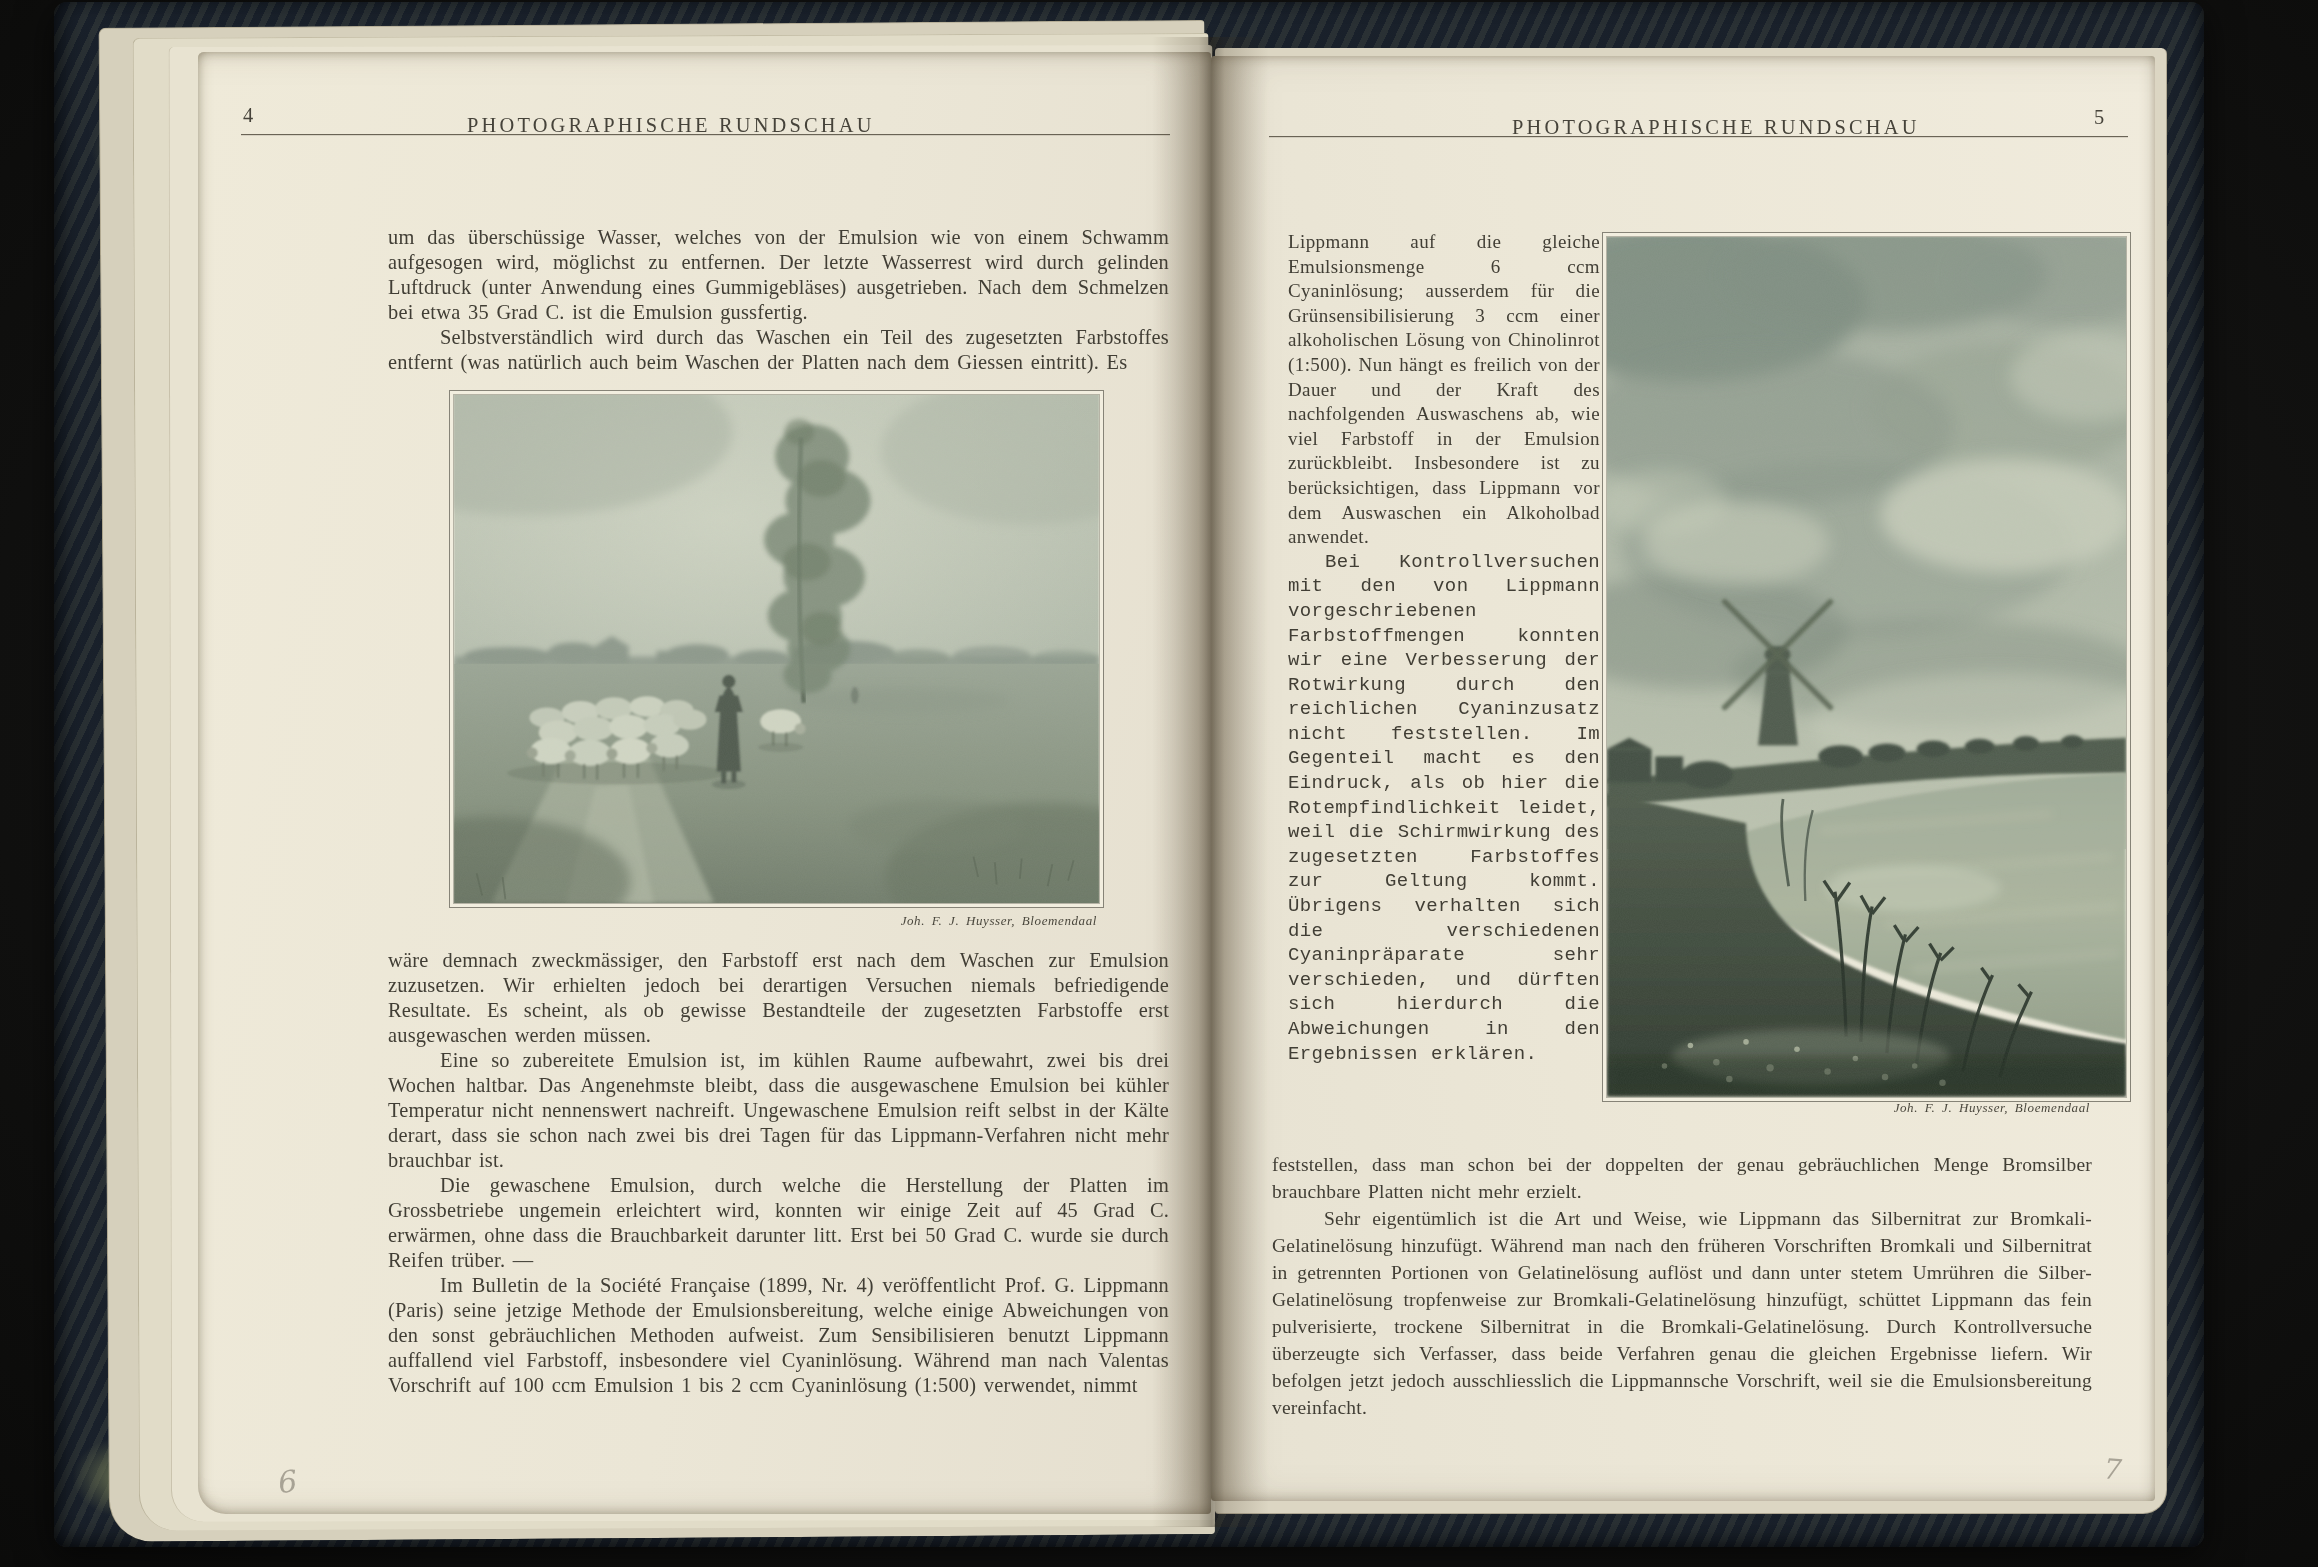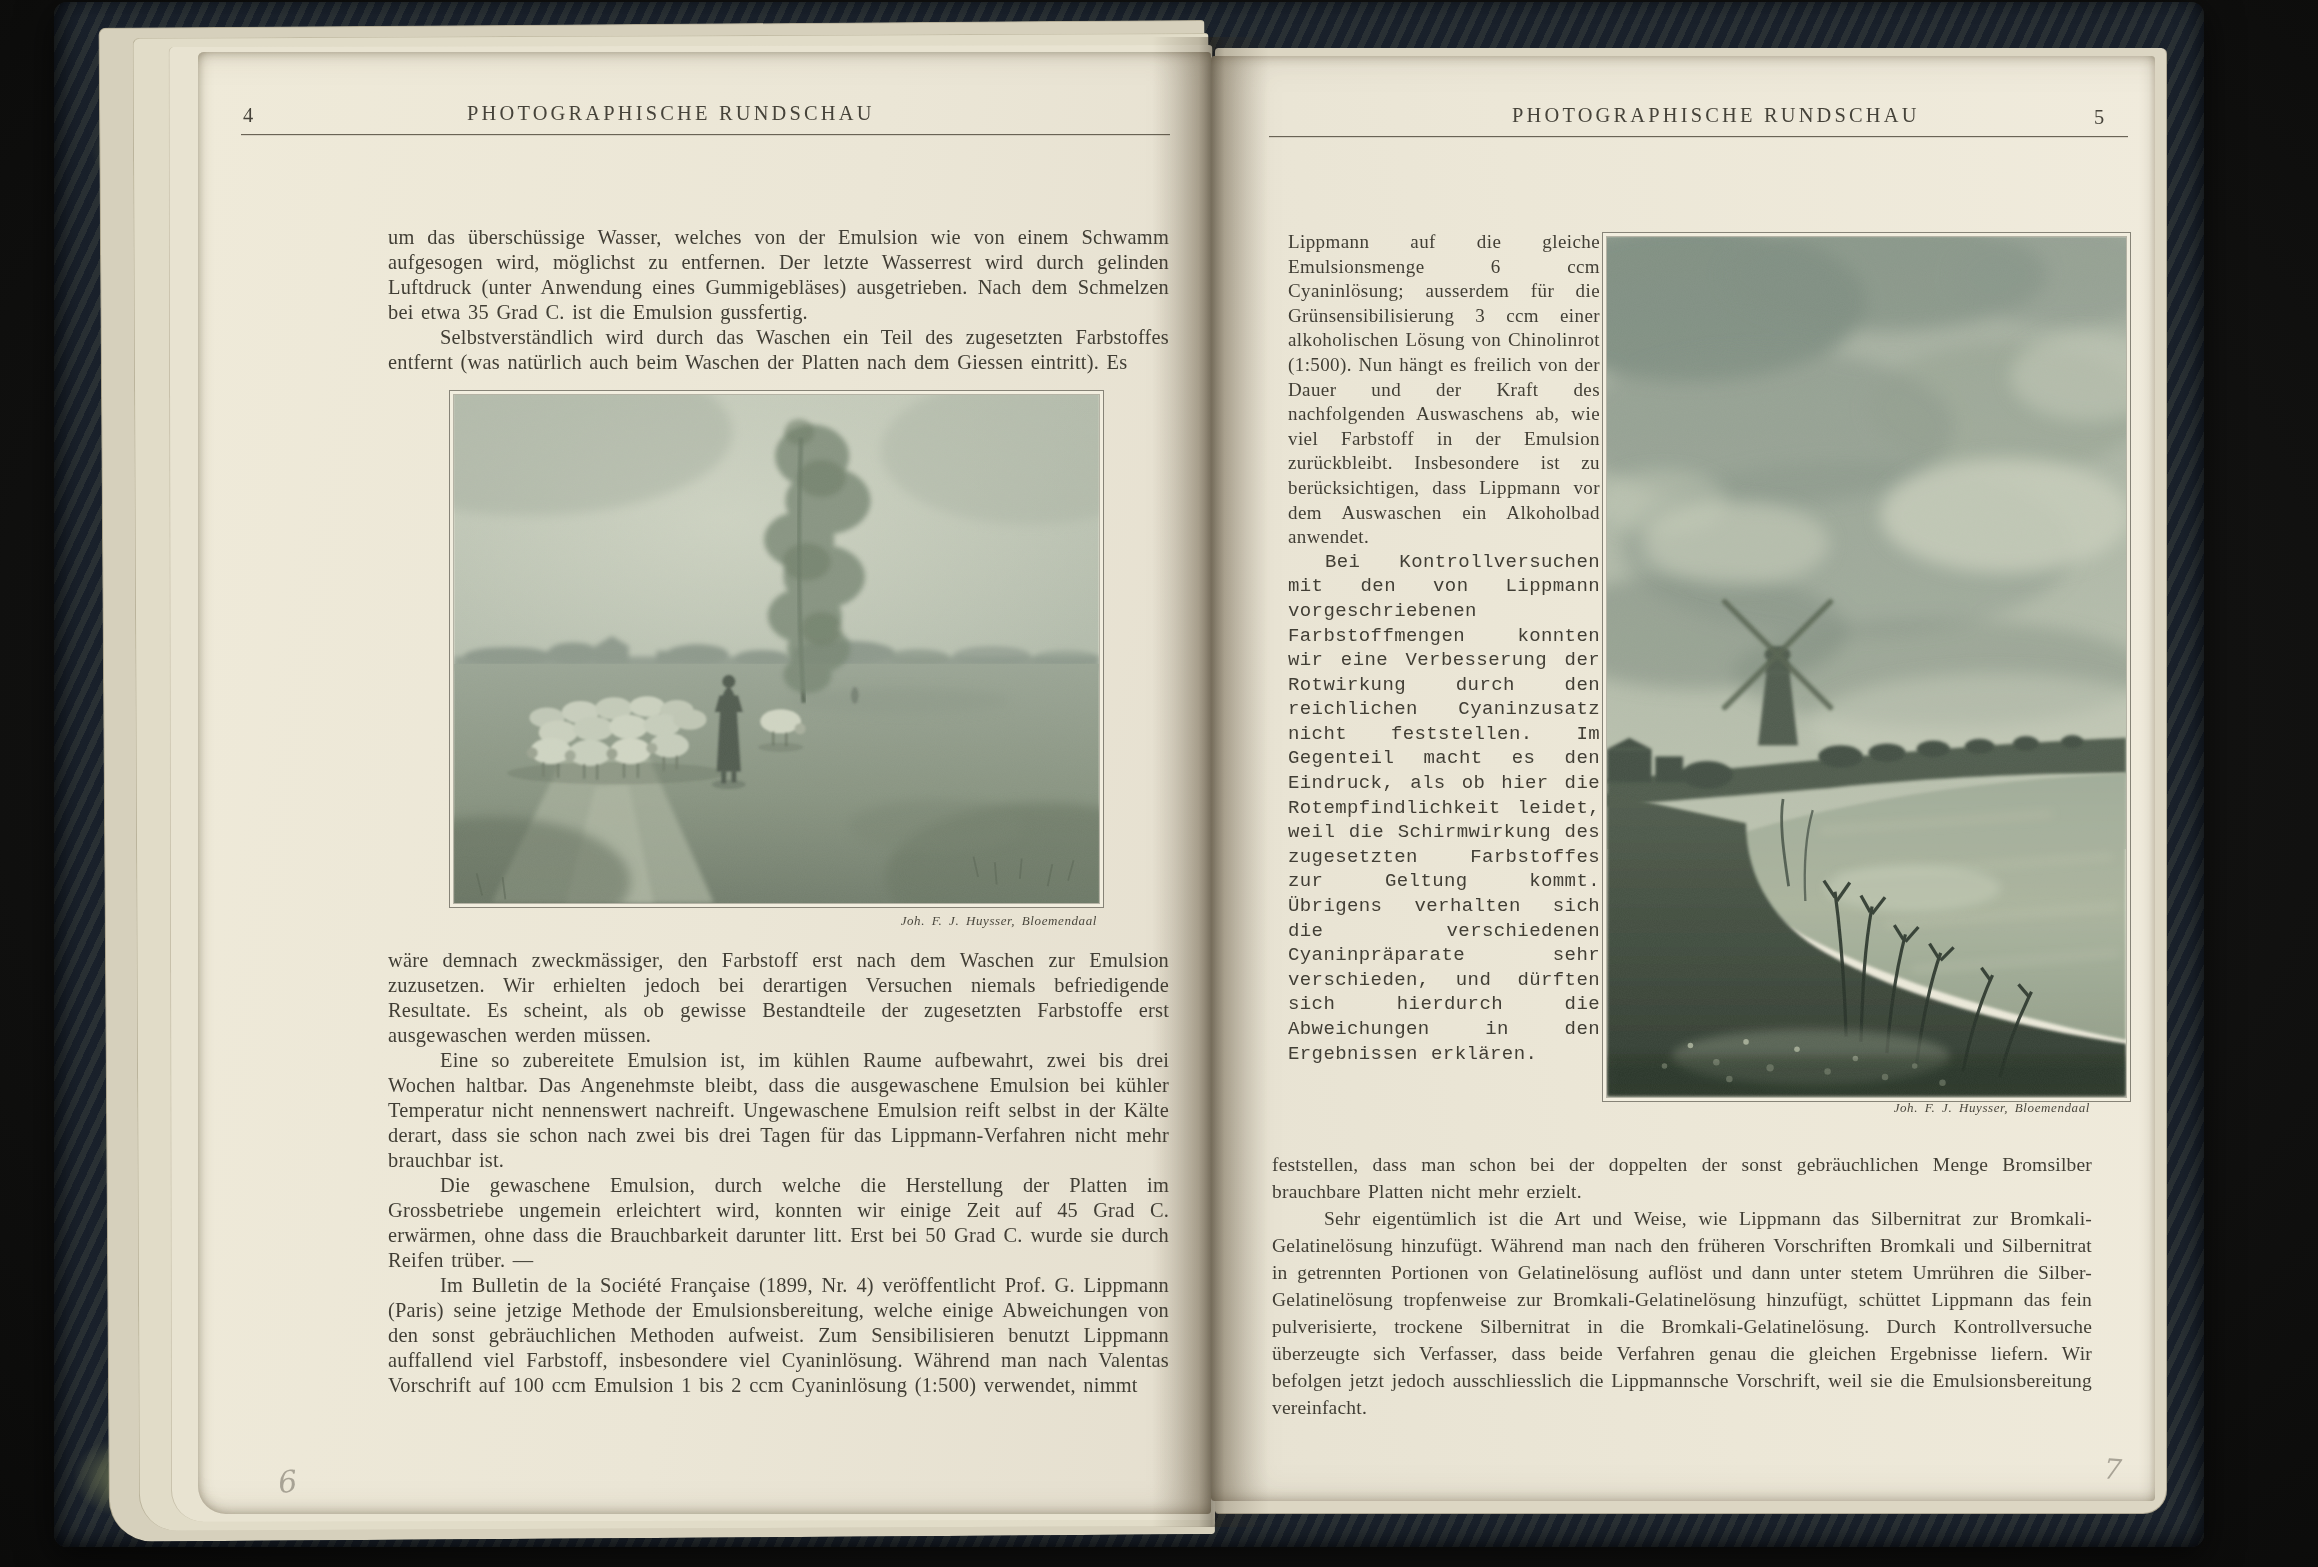--- a/index.html
+++ b/index.html
@@ -49,21 +49,21 @@
   .page-right{
     left:1211px;top:56px;width:944px;height:1445px;border-radius:3.7px;
     background:linear-gradient(260deg,#f0ebdc 0%,#ece7d7 55%,#e7e2d2 100%);
     box-shadow: inset 35px 0 52px -26px rgba(76,60,34,.55), inset 0 7.4px 13px -9.3px rgba(90,78,52,.45),
                 inset -7.4px 0 15px -9.3px rgba(90,78,52,.5), inset 0 -9.3px 15px -11px rgba(90,78,52,.4);
   }
   .gutter{position:absolute;left:1152px;top:37px;width:117px;height:1490px;pointer-events:none;
     background:linear-gradient(90deg, rgba(60,48,28,0) 0%, rgba(60,48,28,.22) 40%, rgba(38,30,16,.4) 51%, rgba(60,48,28,.2) 62%, rgba(60,48,28,0) 100%);}
   
   .folio{position:absolute;font-size:20.4px;color:#46433a;letter-spacing:0.9px;}
-  .running-title{position:absolute;font-size:20.4px;color:#46433a;letter-spacing:3.2px;text-align:center;white-space:nowrap;}
+  .running-title{position:absolute;font-size:20.4px;color:#46433a;letter-spacing:3.2px;text-align:center;white-space:nowrap;margin-top:12px;}
   .rule{position:absolute;height:0.9px;background:rgba(72,66,52,.8);box-shadow:0 0.9px 0 rgba(72,66,52,.15);}
   .textcol{position:absolute;text-align:justify;color:#413e35;}
   .textcol p{margin:0;}
   .body-l{font-size:20.4px;line-height:25px;word-spacing:2.3px;letter-spacing:0.2px;}
   .body-r{font-size:19.5px;line-height:27px;word-spacing:2.3px;letter-spacing:0.2px;}
   .colnarrow{font-size:19px;line-height:24.6px;word-spacing:1.4px;letter-spacing:0.4px;hyphens:auto;overflow:hidden;}
   .indent{text-indent:52px;}
   .colnarrow .indent{text-indent:37px;font-family:Liberation Mono, monospace;}
   .photo-frame{position:absolute;border:0.9px solid rgba(62,60,50,.6);background:#f2eedf;padding:2.8px;}
   .photo-frame svg{display:block;border:0.9px solid rgba(70,70,58,.35);}
@@ -375,21 +375,21 @@
             <circle cx="62" cy="894" r="3" opacity=".7"></circle>
         </g>
         <rect y="884" width="560" height="43" fill="#1f291f" opacity=".45" filter="url(#Rb5)"></rect>
         <rect width="560" height="927" fill="#8d998a" opacity=".05"></rect>
         <rect width="560" height="927" filter="url(#Rgrain)"></rect>
       </svg>
     </div>
     <div class="caption" style="left:391px;top:1044px;width:527px;text-align:right;padding-right:39px;box-sizing:border-box;">Joh. F. J. Huysser, Bloemendaal</div>
 
     <div class="textcol body-r" style="left:61px;top:1095px;width:820px;">
-      <p class="para">feststellen, dass man schon bei der doppelten der sonst gebräuchlichen Menge Bromsilber brauchbare Platten nicht mehr erzielt.</p>
+      <p class="para">feststellen, dass man schon bei der doppelten der genau gebräuchlichen Menge Bromsilber brauchbare Platten nicht mehr erzielt.</p>
       <p class="para indent">Sehr eigentümlich ist die Art und Weise, wie Lippmann das Silbernitrat zur Bromkali-Gelatinelösung hinzufügt.  Während man nach den früheren Vorschriften Bromkali und Silbernitrat in getrennten Portionen von Gelatinelösung auflöst und dann unter stetem Umrühren die Silber-Gelatinelösung tropfenweise zur Bromkali-Gelatinelösung hinzufügt, schüttet Lippmann das fein pulverisierte, trockene Silbernitrat in die Bromkali-Gelatinelösung.  Durch Kontrollversuche überzeugte sich Verfasser, dass beide Verfahren genau die gleichen Ergebnisse liefern.  Wir befolgen jetzt jedoch ausschliesslich die Lippmannsche Vorschrift, weil sie die Emulsionsbereitung vereinfacht.</p>
     </div>
   </div>
 
   <div class="gutter"></div>
 
   <div class="pencil p6">6</div>
   <div class="pencil p7">7</div>
 </div>
 

